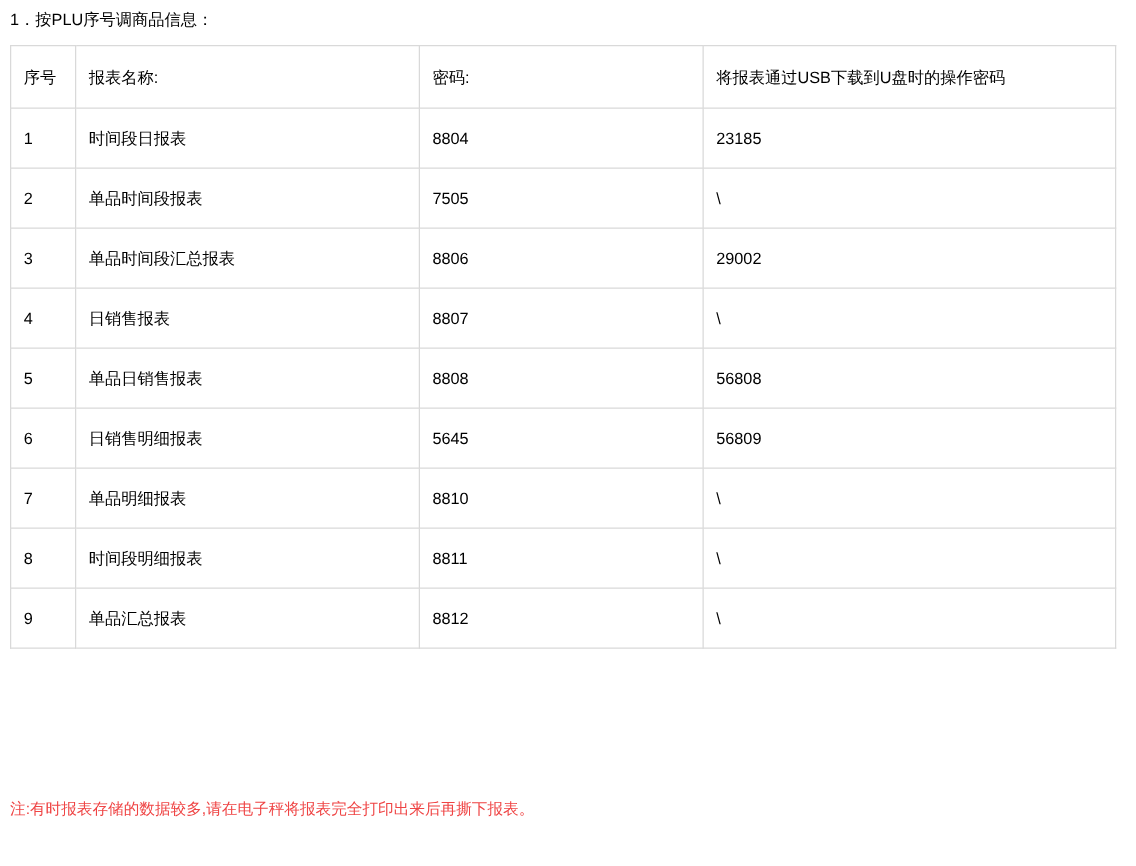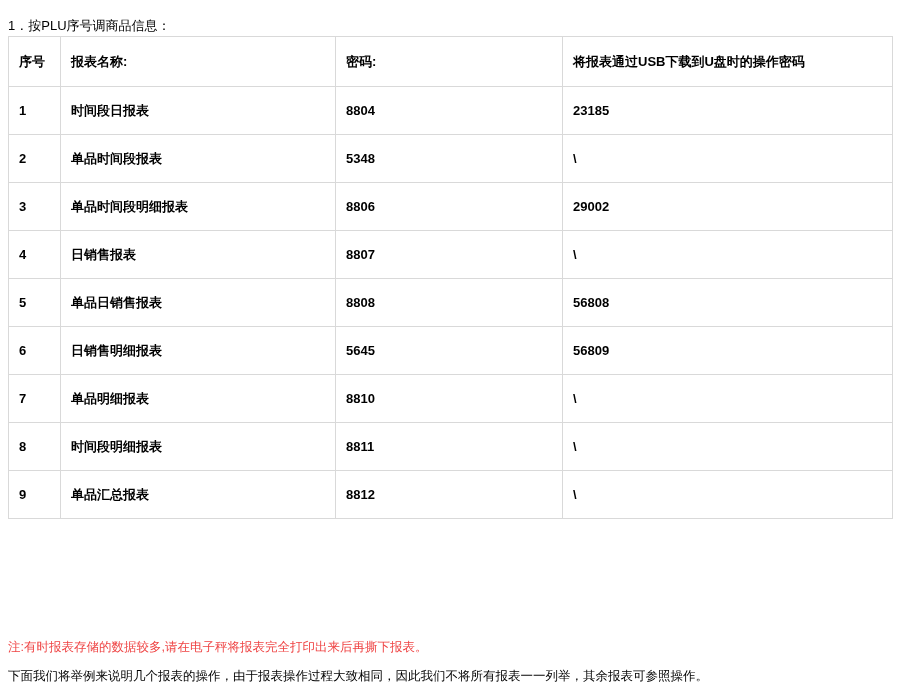--- a/index.html
+++ b/index.html
@@ -18,41 +18,41 @@
   }
   .page {
     position: relative;
     width: 909px;
     height: 693px;
     box-sizing: border-box;
   }
   .intro-line {
     position: absolute;
     left: 8px;
-    top: 16px;
+    top: 6px;
     font-size: 13px;
     line-height: 20px;
     color: #000;
     white-space: nowrap;
   }
   table.report-table {
     position: absolute;
     left: 8px;
     top: 36px;
     width: 884px;
     border-collapse: collapse;
     table-layout: fixed;
     font-size: 13px;
   }
   table.report-table td, table.report-table th {
     border: 1px solid #d9d9d9;
     padding: 0 10px;
     text-align: left;
     vertical-align: middle;
-    font-weight: bold;
+    font-weight: normal;
     color: #000;
     height: 48px;
     box-sizing: border-box;
     overflow: hidden;
     white-space: nowrap;
   }
   table.report-table thead td {
     height: 50px;
   }
   col.c-idx { width: 52px; }
@@ -103,26 +103,26 @@
     <tbody>
       <tr>
         <td>1</td>
         <td>时间段日报表</td>
         <td>8804</td>
         <td>23185</td>
       </tr>
       <tr>
         <td>2</td>
         <td>单品时间段报表</td>
-        <td>5348</td>
+        <td>7505</td>
         <td>\</td>
       </tr>
       <tr>
         <td>3</td>
-        <td>单品时间段明细报表</td>
+        <td>单品时间段汇总报表</td>
         <td>8806</td>
         <td>29002</td>
       </tr>
       <tr>
         <td>4</td>
         <td>日销售报表</td>
         <td>8807</td>
         <td>\</td>
       </tr>
       <tr>
@@ -152,15 +152,14 @@
       <tr>
         <td>9</td>
         <td>单品汇总报表</td>
         <td>8812</td>
         <td>\</td>
       </tr>
     </tbody>
   </table>
 
   <div class="note-line">注:有时报表存储的数据较多,请在电子秤将报表完全打印出来后再撕下报表。</div>
-  <div class="tail-line">下面我们将举例来说明几个报表的操作，由于报表操作过程大致相同，因此我们不将所有报表一一列举，其余报表可参照操作。</div>
 
 </div>
 
 </body></html>

